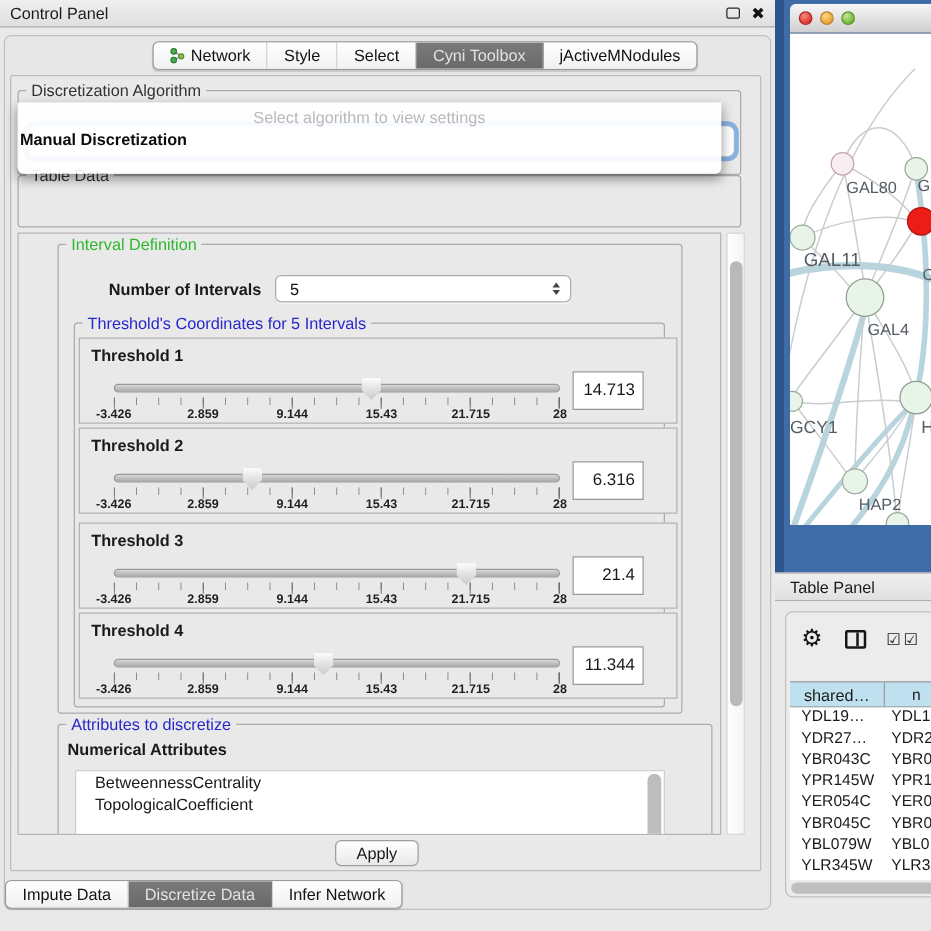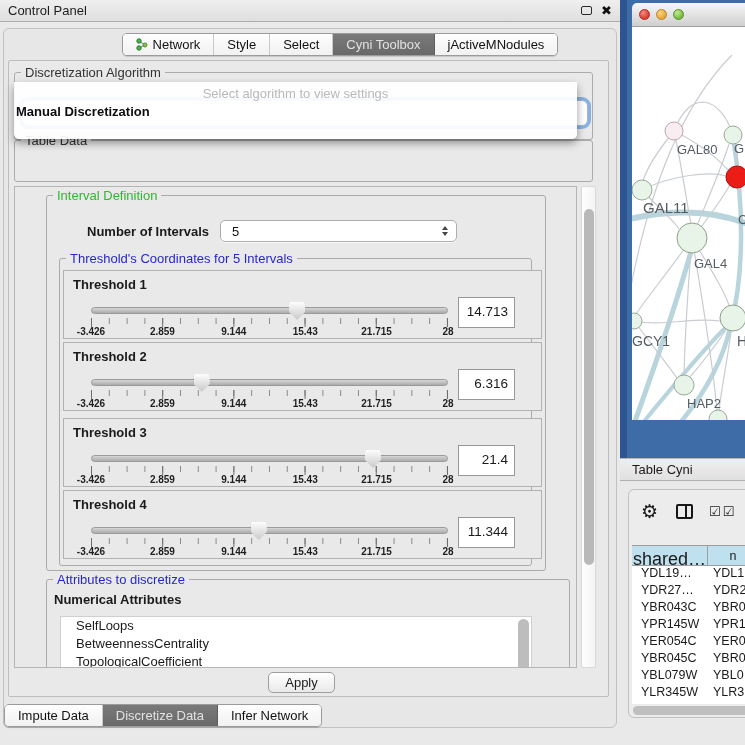--- a/index.html
+++ b/index.html
@@ -89,21 +89,21 @@
   .tp-body { left:620px; top:481px; width:125px; height:264px; background:#E9E9E9; }
   .tp-box { left:628px; top:489px; width:130px; height:229px; background:#ECECEC; border:1px solid #C0C0C0; border-radius:6px; }
   .tp-toolbar { position:absolute; left:12px; top:12px; display:flex; align-items:center; gap:0; }
   .gear { font-size:19px; color:#161616; line-height:1; }
   .split-icon { width:17px; height:15px; border:2px solid #161616; border-radius:2px; margin-left:18px; position:relative; }
   .split-icon::after { content:""; position:absolute; left:50%; top:0; bottom:0; width:2px; background:#161616; }
   .cbx { font-size:13px; color:#222; line-height:1; }
   .cbx.first { margin-left:16px; } .cbx + .cbx { margin-left:2px; }
   .tp-table { position:absolute; left:3px; top:55px; width:126px; }
   .tp-head { display:flex; height:21px; border-top:1px solid #9D9D9D; border-bottom:1px solid #9D9D9D; background:#BFE0EE; }
-  .tp-head .h1 { width:76px; border-right:1px solid #9D9D9D; text-align:center; font-size:18px; padding-top:3px; }
+  .tp-head .h1 { width:76px; border-right:1px solid #9D9D9D; text-align:center; font-size:13px; padding-top:3px; }
   .tp-head .h2 { flex:1; text-align:center; font-size:12.5px; padding-top:3px; overflow:hidden; }
   .tp-rows { background:#FFF; height:138px; overflow:hidden; }
   .trow { display:flex; height:17px; font-size:12.5px; }
   .trow .c1 { width:76px; padding-left:9px; white-space:nowrap; overflow:hidden; }
   .trow .c2 { flex:1; padding-left:5px; white-space:nowrap; overflow:hidden; }
   .hscroll { position:absolute; left:4px; top:216px; width:122px; height:10px; }
   .hscroll .thumb { width:116px; height:9px; background:#BFBFBF; border-radius:5px; }
 
   .num-label { font-weight:bold; font-size:13px; }
   .bold { font-weight:bold; }
@@ -241,21 +241,20 @@
         <div class="valbox">11.344</div>
       </div>
     </div>
   </div>
 
   <div class="groupbox" style="position:absolute; left:31px; top:392px; width:524px; height:110px;">
     <span class="group-title t-blue">Attributes to discretize</span>
     <span class="bold" style="position:absolute; left:7px; top:12px; font-size:13px;">Numerical Attributes</span>
     <div class="attr-list">
       <div>
-          <div class="item">SelfLoops</div>
           <div class="item">BetweennessCentrality</div>
           <div class="item">TopologicalCoefficient</div>
         </div>
       <div class="list-scroll">
           <div class="thumb"></div>
         </div>
     </div>
   </div>
 </div>
 
@@ -338,21 +337,21 @@
       <text x="106" y="197" font-size="13">C</text>
       <text x="62" y="241" font-size="13">GAL4</text>
       <text x="0" y="319" font-size="14">GCY1</text>
       <text x="105" y="319" font-size="14">H</text>
       <text x="55" y="381" font-size="13">HAP2</text>
     </g>
   </svg>
 </div>
 
 <div class="abs tp-titlebar">
-  <span>Table Cyni</span>
+  <span>Table Panel</span>
 </div>
 <div class="abs tp-body"></div>
 <div class="abs tp-box">
   <div class="tp-toolbar">
     <span class="gear">⚙</span>
     <span class="split-icon"></span>
     <span class="cbx first">☑</span>
     <span class="cbx">☑</span>
   </div>
   <div class="tp-table">

